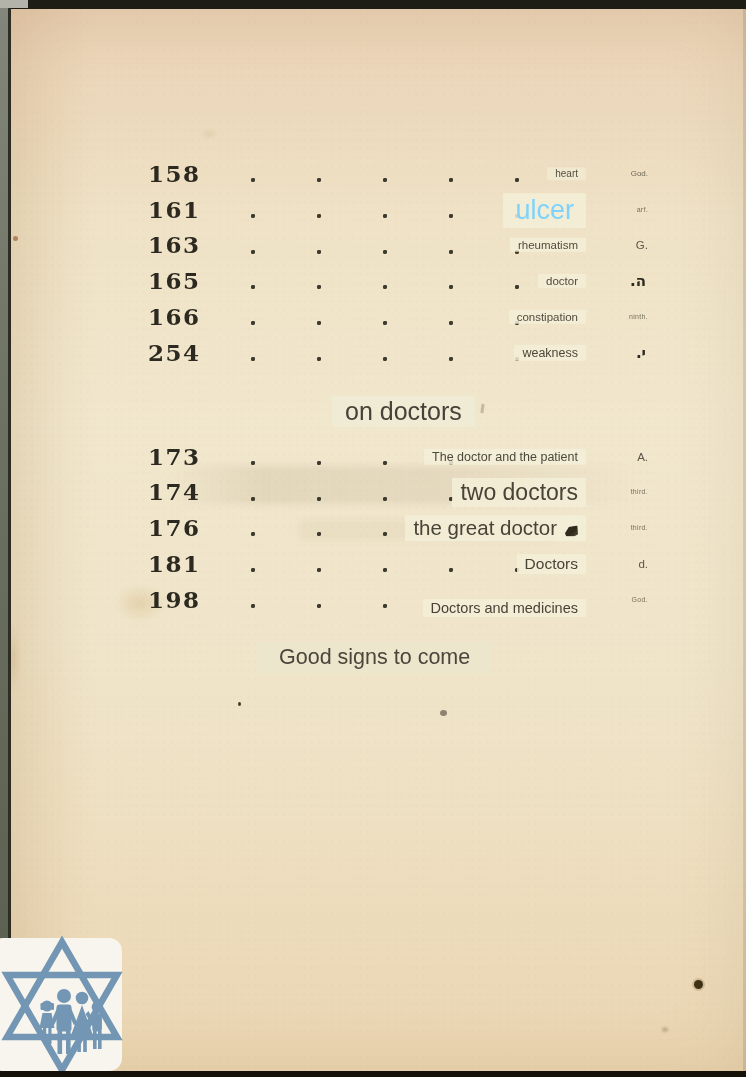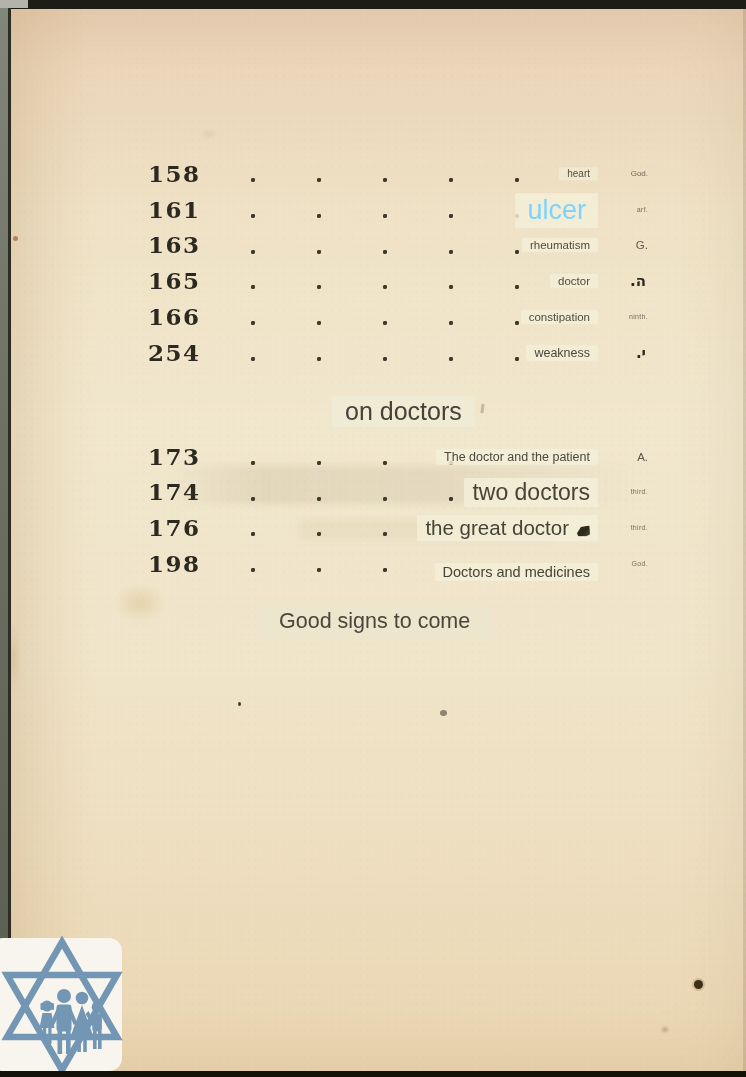--- a/index.html
+++ b/index.html
@@ -24,21 +24,21 @@
   .bottom-band{position:absolute;left:0;bottom:0;width:746px;height:6px;background:#141109;z-index:5;}
   .right-shade{position:absolute;right:0;top:0;width:3px;height:1077px;background:rgba(60,45,25,.12);z-index:3;}
   
   .content{position:absolute;left:0;top:155px;right:0;z-index:2;}
   .row{position:relative;height:35.8px;}
   .num{position:absolute;left:148px;width:46px;top:50%;transform:translateY(-50%);
        font-family:"DejaVu Serif",serif;font-weight:bold;font-size:23px;
        color:#2c2920;letter-spacing:1.5px;}
   .dot{position:absolute;top:23px;width:4px;height:4px;background:#3e3b2e;
        border-radius:50% 40% 55% 45%;box-shadow:0 0 .5px #3e3b2e;}
-  .label{position:absolute;right:148px;top:50%;transform:translateY(-45%);white-space:nowrap;
+  .label{position:absolute;right:160px;top:50%;transform:translateY(-45%);white-space:nowrap;
          color:#474337;background:rgba(243,238,216,.85);padding:1px 8px;border-radius:1px;}
   .sz-xs{font-size:10px;color:#55503f;background:rgba(243,238,216,.6);}
   .sz-sm{font-size:11.5px;color:#514c3e;}
   .sz-sm2{font-size:12.5px;color:#4c483b;}
   .sz-md{font-size:15.5px;}
   .sz-md2{font-size:14.5px;margin-top:8px;}
   .sz-lg{font-size:23px;}
   .sz-lg2{font-size:20.5px;}
   .sz-xl{font-size:27px;color:#7dd3fc;padding:2px 12px;}
   .side{position:absolute;right:98px;top:50%;transform:translateY(-45%);white-space:nowrap;}
@@ -181,20 +181,30 @@
           <span class="label sz-lg">two doctors</span>
           <span class="side ss-xxs">third.</span>
         </div>
         <div class="row">
           <span class="num">176</span>
           <span class="dot" style="left: 251px;"></span>
           <span class="dot" style="left: 317px;"></span>
           <span class="dot" style="left: 383px;"></span>
           <span class="label sz-lg2">the great doctor<span class="mini-glyph"></span></span>
           <span class="side ss-xxs">third.</span>
+        </div>
+        <div class="row">
+          <span class="num">181</span>
+          <span class="dot" style="left: 251px;"></span>
+          <span class="dot" style="left: 317px;"></span>
+          <span class="dot" style="left: 383px;"></span>
+          <span class="dot" style="left: 449px;"></span>
+          <span class="dot" style="left: 515px;"></span>
+          <span class="label sz-md">Doctors</span>
+          <span class="side ss-sm">d.</span>
         </div>
         <div class="row">
           <span class="num">198</span>
           <span class="dot" style="left: 251px;"></span>
           <span class="dot" style="left: 317px;"></span>
           <span class="dot" style="left: 383px;"></span>
           <span class="label sz-md2">Doctors and medicines</span>
           <span class="side ss-xxs">God.</span>
         </div>
       </div>

